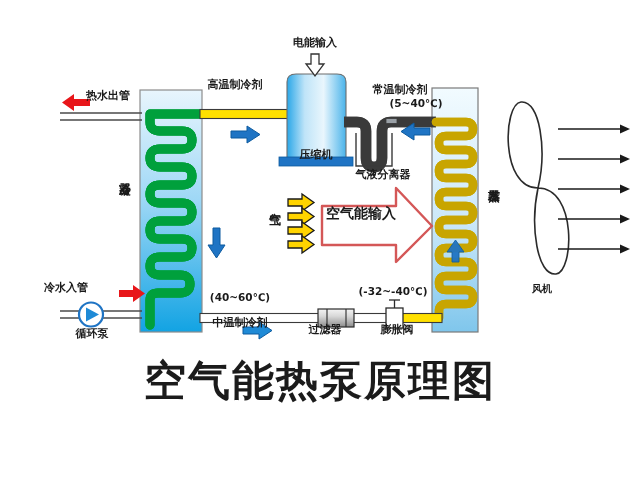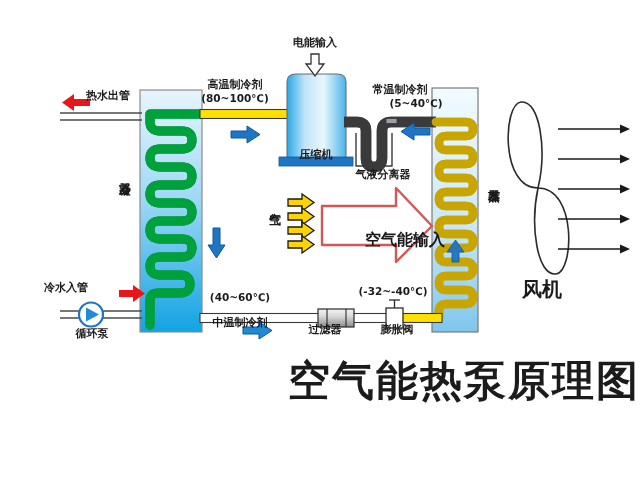--- a/index.html
+++ b/index.html
@@ -4,21 +4,21 @@
 <style>
   html,body{margin:0;padding:0;background:#ffffff;}
   body{width:640px;height:480px;position:relative;overflow:hidden;
        font-family:"DejaVu Sans","Liberation Sans",sans-serif;color:#111;}
   #stage{position:absolute;left:0;top:0;width:640px;height:480px;}
   .lbl{position:absolute;font-size:11px;line-height:13px;color:#1a1a1a;
        text-align:center;white-space:pre;font-weight:bold;}
   .lbl.sm{font-size:10.5px;font-weight:bold;}
   .vlabel{position:absolute;font-size:12px;font-weight:bold;line-height:14px;
           writing-mode:vertical-rl;text-orientation:upright;color:#1a1a1a;}
-  .title{position:absolute;left:0;right:0;text-align:right;
+  .title{position:absolute;left:0;right:0;text-align:center;
          font-size:42px;font-weight:bold;letter-spacing:2px;color:#1b1b1b;}
   svg{position:absolute;left:0;top:0;}
 </style>
 </head>
 <body>
 
 <div id="stage">
 
   <svg width="640" height="480" viewBox="0 0 640 480">
     <defs>
@@ -183,21 +183,20 @@
       <line x1="558" y1="219" x2="620" y2="219"></line>
         <polygon points="620,214.5 630,219 620,223.5" stroke="none"></polygon>
       <line x1="558" y1="249" x2="620" y2="249"></line>
         <polygon points="620,244.5 630,249 620,253.5" stroke="none"></polygon>
     </g>
   </svg>
 
   <div class="lbl" style="left:265px;top:36px;width:100px;">电能输入</div>
 
   <div class="lbl" style="left:175px;top:78px;width:120px;">高温制冷剂</div>
-  <div class="lbl sm" style="left:175px;top:92px;width:120px;">(80~100℃)</div>
 
   <div class="lbl" style="left:345px;top:83px;width:110px;">常温制冷剂</div>
   <div class="lbl sm" style="left:345px;top:97px;width:110px;padding-left:16px;">(5~40℃)</div>
 
   <div class="lbl" style="left:185px;top:277px;width:110px;margin-top:39px;">中温制冷剂</div>
   <div class="lbl sm" style="left:185px;top:291px;width:110px;">(40~60℃)</div>
 
   <div class="lbl sm" style="left:338px;top:285px;width:110px;">(-32~-40℃)</div>
 
   <div class="lbl" style="left:86px;top:89px;width:80px;text-align:left;">热水出管</div>
@@ -213,19 +212,19 @@
   <div class="lbl" style="left:294px;top:323px;width:62px;">过滤器</div>
 
   <div class="lbl" style="left:366px;top:323px;width:62px;">膨胀阀</div>
 
   <div class="vlabel" style="left:118px;top:173px;">冷凝器</div>
 
   <div class="vlabel" style="left:487px;top:180px;">蒸发器</div>
 
   <div class="vlabel" style="left:268px;top:203px;">空气</div>
 
-  <div class="lbl" style="left:325px;top:233px;width:72px;font-size:16px;margin-left:40px;">空气能输入</div>
-
-  <div class="lbl" style="left:516px;top:283px;width:52px;font-size:20px;">风机</div>
+  <div class="lbl" style="left:325px;top:207px;width:72px;font-size:14px;">空气能输入</div>
+
+  <div class="lbl" style="left:516px;top:283px;width:52px;font-size:10px;font-family:Liberation Mono, monospace;">风机</div>
 
   <div class="title" style="top:353px;">空气能热泵原理图</div>
 
 </div>
 
 </body></html>

